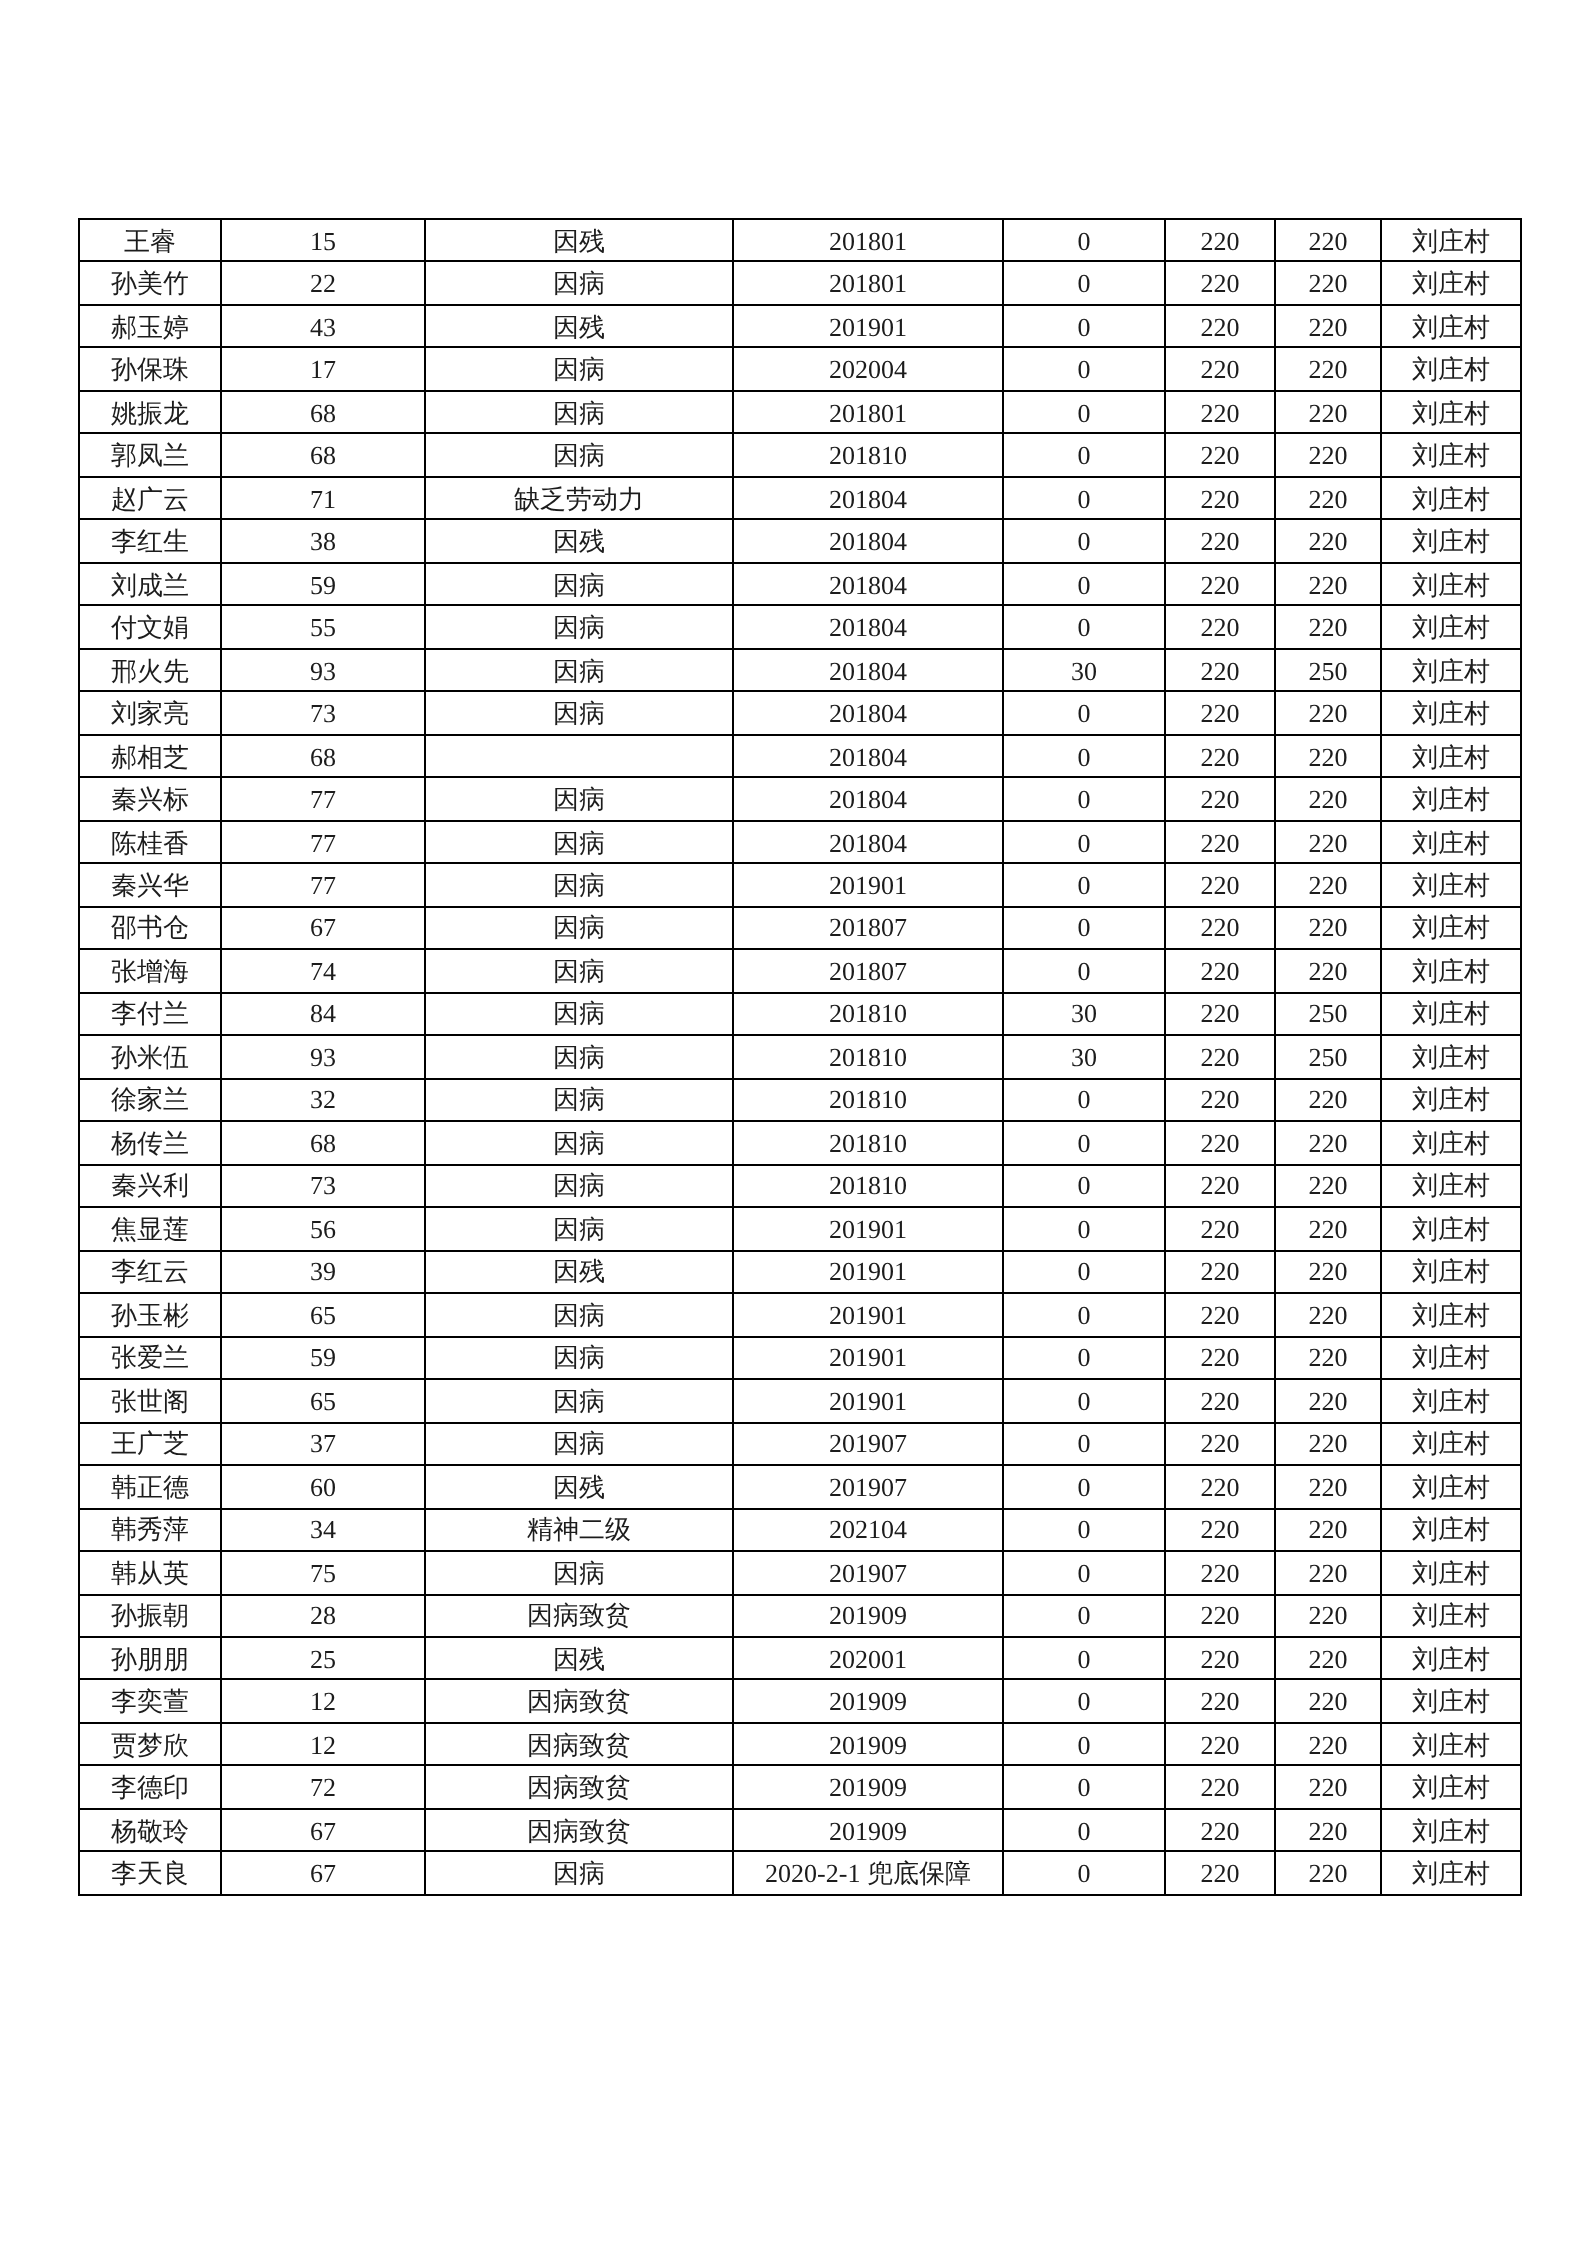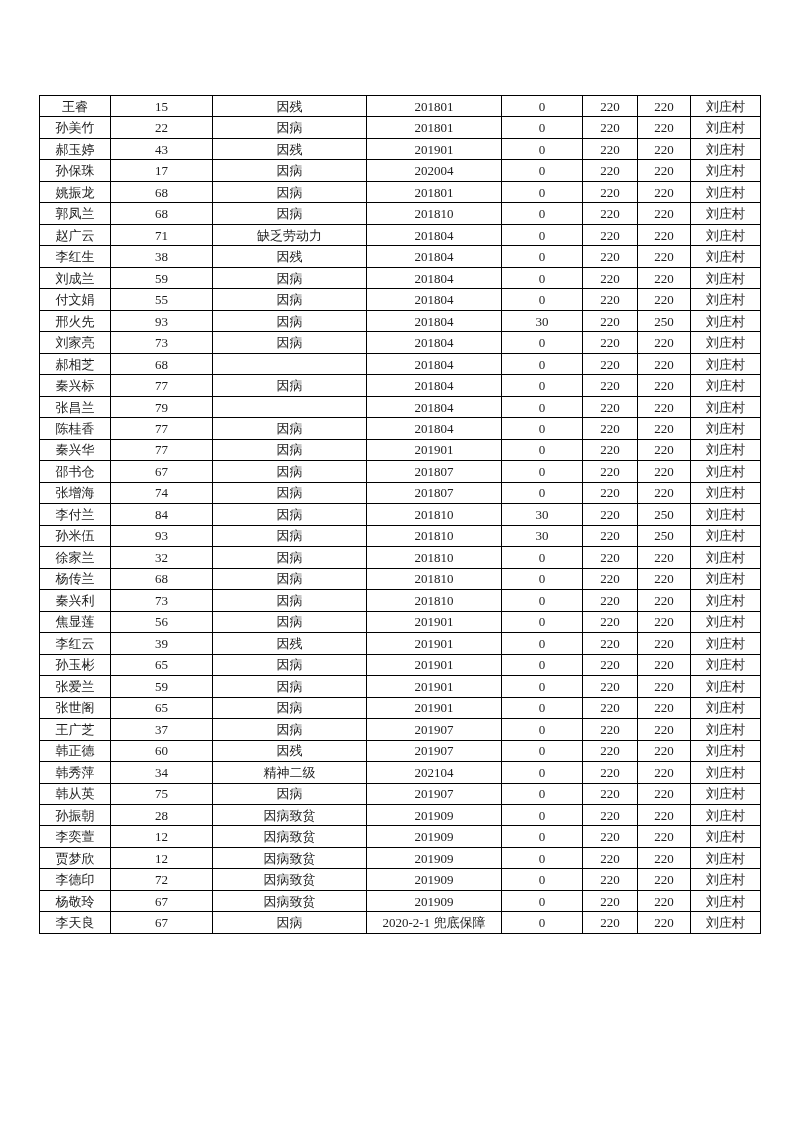--- a/index.html
+++ b/index.html
@@ -12,21 +12,21 @@
     width: 793px;
     height: 1122px;
     background: #ffffff;
     overflow: hidden;
     font-family: "Liberation Serif", "DejaVu Serif", serif;
     color: #1c1c1c;
   }
   table.data-table {
     position: absolute;
     left: 39px;
-    top: 95px;
+    top: 109px;
     width: 721px;
     border-collapse: collapse;
     table-layout: fixed;
   }
   table.data-table td {
     border: 1px solid #000000;
     height: 20.49px;
     padding: 0 2px;
     text-align: center;
     vertical-align: middle;
@@ -194,30 +194,20 @@
           <td>秦兴标</td>
           <td>77</td>
           <td>因病</td>
           <td>201804</td>
           <td>0</td>
           <td>220</td>
           <td>220</td>
           <td>刘庄村</td>
         </tr>
         <tr>
-          <td>张昌兰</td>
-          <td>79</td>
-          <td></td>
-          <td>201804</td>
-          <td>0</td>
-          <td>220</td>
-          <td>220</td>
-          <td>刘庄村</td>
-        </tr>
-        <tr>
           <td>陈桂香</td>
           <td>77</td>
           <td>因病</td>
           <td>201804</td>
           <td>0</td>
           <td>220</td>
           <td>220</td>
           <td>刘庄村</td>
         </tr>
         <tr>
@@ -388,20 +378,30 @@
           <td>0</td>
           <td>220</td>
           <td>220</td>
           <td>刘庄村</td>
         </tr>
         <tr>
           <td>孙振朝</td>
           <td>28</td>
           <td>因病致贫</td>
           <td>201909</td>
+          <td>0</td>
+          <td>220</td>
+          <td>220</td>
+          <td>刘庄村</td>
+        </tr>
+        <tr>
+          <td>孙朋朋</td>
+          <td>25</td>
+          <td>因残</td>
+          <td>202001</td>
           <td>0</td>
           <td>220</td>
           <td>220</td>
           <td>刘庄村</td>
         </tr>
         <tr>
           <td>李奕萱</td>
           <td>12</td>
           <td>因病致贫</td>
           <td>201909</td>

